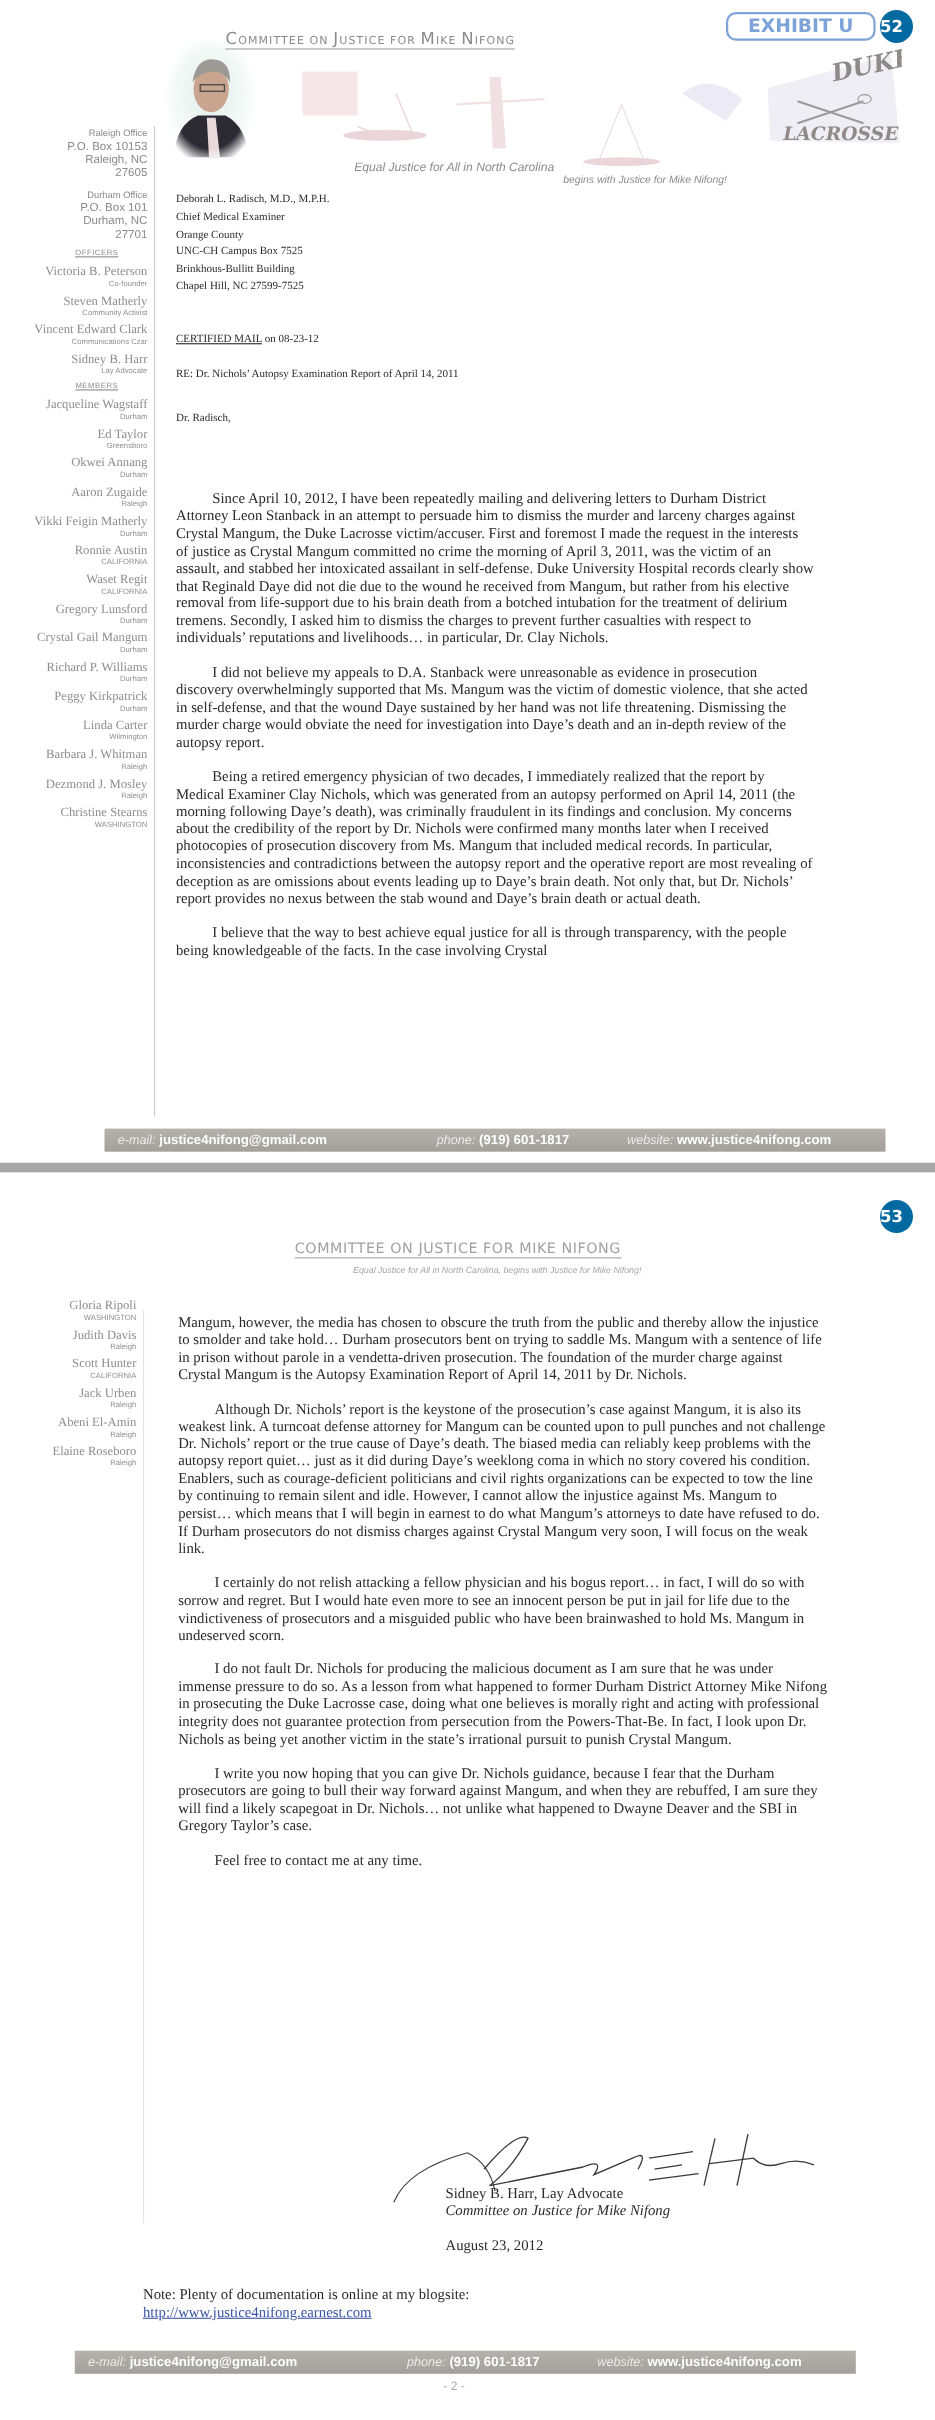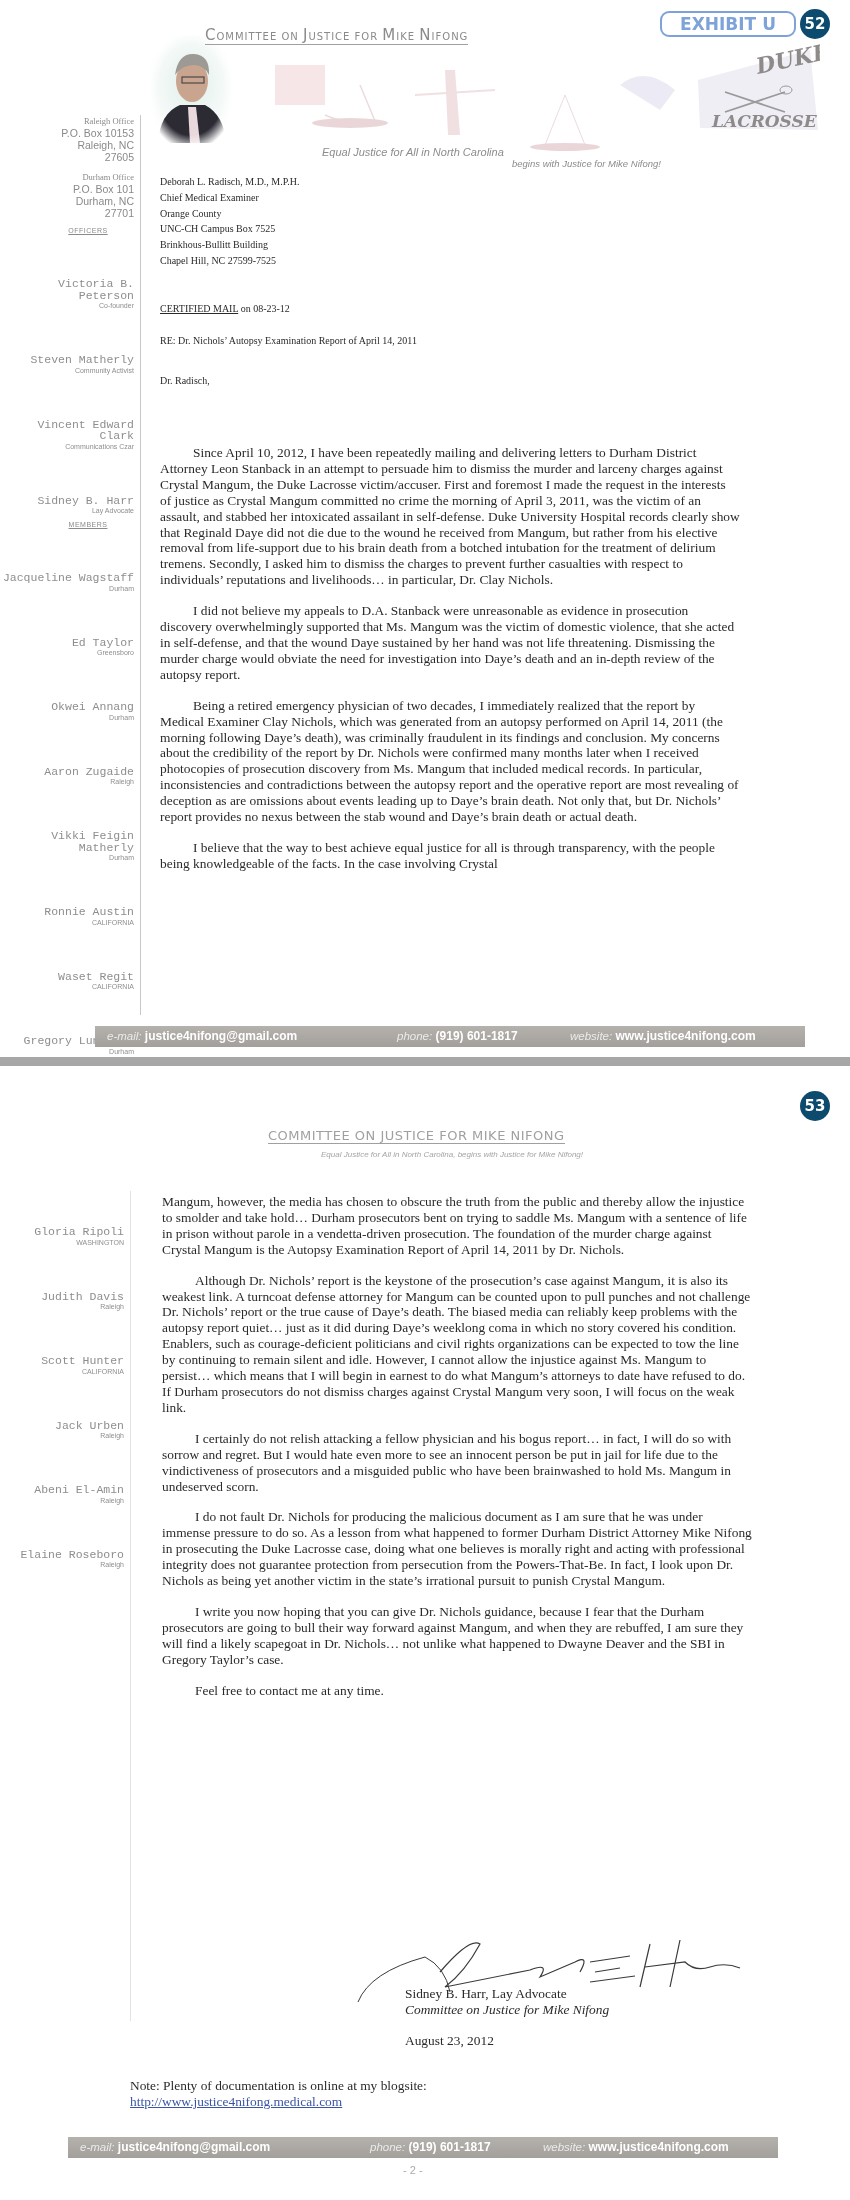--- a/index.html
+++ b/index.html
@@ -11,34 +11,34 @@
   #page2 { top: 1066px; height: 1343px; }
   .page-sep { position: absolute; left: 0; top: 1057px; width: 850px; height: 9px; background: #a7a7a7; }
 
   
   .lh-title { position: absolute; font-family: "DejaVu Sans", sans-serif; color: #8a8a8a; letter-spacing: 1px; border-bottom: 1.5px solid #a0a0a0; white-space: nowrap; }
   .lh-title .big { font-size: 15px; }
   .lh-title .small { font-size: 10px; }
   .tagline { position: absolute; font-family: "Liberation Sans", sans-serif; font-style: italic; color: #8c8c8c; white-space: nowrap; }
 
   .exhibit { position: absolute; left: 660px; top: 11px; width: 136px; height: 26px; border: 2px solid #7da3d8; border-radius: 9px; color: #7da3d8; font-family: "DejaVu Sans", sans-serif; font-weight: bold; font-size: 17px; text-align: center; line-height: 22px; background: #fff; }
-  .page-badge { position: absolute; width: 30px; height: 30px; border-radius: 50%; background: #0c4a6e; color: #fff; font-family: "DejaVu Sans", sans-serif; font-weight: bold; font-size: 15px; text-align: center; line-height: 30px; }
+  .page-badge { position: absolute; width: 30px; height: 30px; border-radius: 50%; background: #0369a1; color: #fff; font-family: "DejaVu Sans", sans-serif; font-weight: bold; font-size: 15px; text-align: left; line-height: 30px; }
 
   .portrait { position: absolute; left: 150px; top: 35px; width: 82px; height: 110px; }
   .scales { position: absolute; }
   .duke-logo { position: absolute; left: 690px; top: 40px; width: 130px; height: 95px; }
 
   
   .sidebar { position: absolute; text-align: right; color: #8a8a8a; }
   .sidebar-line { position: absolute; width: 1px; background: #c8c8c8; }
   .off-block { font-family: "Liberation Sans", sans-serif; font-size: 10.5px; line-height: 12px; margin-bottom: 8px; }
-  .off-block .off-label { font-size: 8.5px; font-family: Liberation Serif, serif; }
+  .off-block .off-label { font-size: 8.5px; }
   .sec-label { font-family: "Liberation Sans", sans-serif; font-size: 7px; letter-spacing: 0.5px; text-decoration: underline; margin: 6px 18px 8px 0; text-align: center; padding-left: 60px; }
   .person { margin-bottom: 6px; }
-  .person .pname { font-family: Liberation Mono, monospace; font-size: 11.5px; line-height: 11.5px; color: #8e8e8e; margin-top: 44px; }
+  .person .pname { font-family: Liberation Serif, serif; font-size: 11.5px; line-height: 11.5px; color: #8e8e8e; }
   .person .prole { font-family: "Liberation Sans", sans-serif; font-size: 7px; line-height: 9px; color: #8e8e8e; }
 
   
   .body-text { position: absolute; font-size: 13.4px; line-height: 15.9px; color: #2a2a2a; }
   .body-text p { margin-bottom: 15px; text-align: left; }
   .body-text p.ind { text-indent: 33px; }
   .addr { position: absolute; font-size: 10px; line-height: 15.8px; }
   .u { text-decoration: underline; }
   .link { color: #3a55a5; text-decoration: underline; }
 
@@ -291,21 +291,21 @@
   </svg>
 
   <div class="sig-block" style="left:405px; top:920px;">
     <div>Sidney B. Harr, Lay Advocate</div>
     <div style="font-style:italic;">Committee on Justice for Mike Nifong</div>
     <div style="margin-top:15px;">August 23, 2012</div>
   </div>
 
   <div class="sig-block" style="left:130px; top:1012px;">
     <div>Note:  Plenty of documentation is online at my blogsite:</div>
-    <a class="link">http://www.justice4nifong.medical.com</a>
+    <a class="link">http://www.justice4nifong.earnest.com</a>
   </div>
 
   <div class="footer-bar" style="left:68px; top:1071px; width:710px;">
     <span class="grp" style="left:12px;"><span class="lbl">e-mail:</span> <span class="val">justice4nifong@gmail.com</span></span>
     <span class="grp" style="left:302px;"><span class="lbl">phone:</span> <span class="val">(919) 601-1817</span></span>
     <span class="grp" style="left:475px;"><span class="lbl">website:</span> <span class="val">www.justice4nifong.com</span></span>
   </div>
 
   <div class="pagenum" style="left:403px; top:1098px;">- 2 -</div>
 </div>

